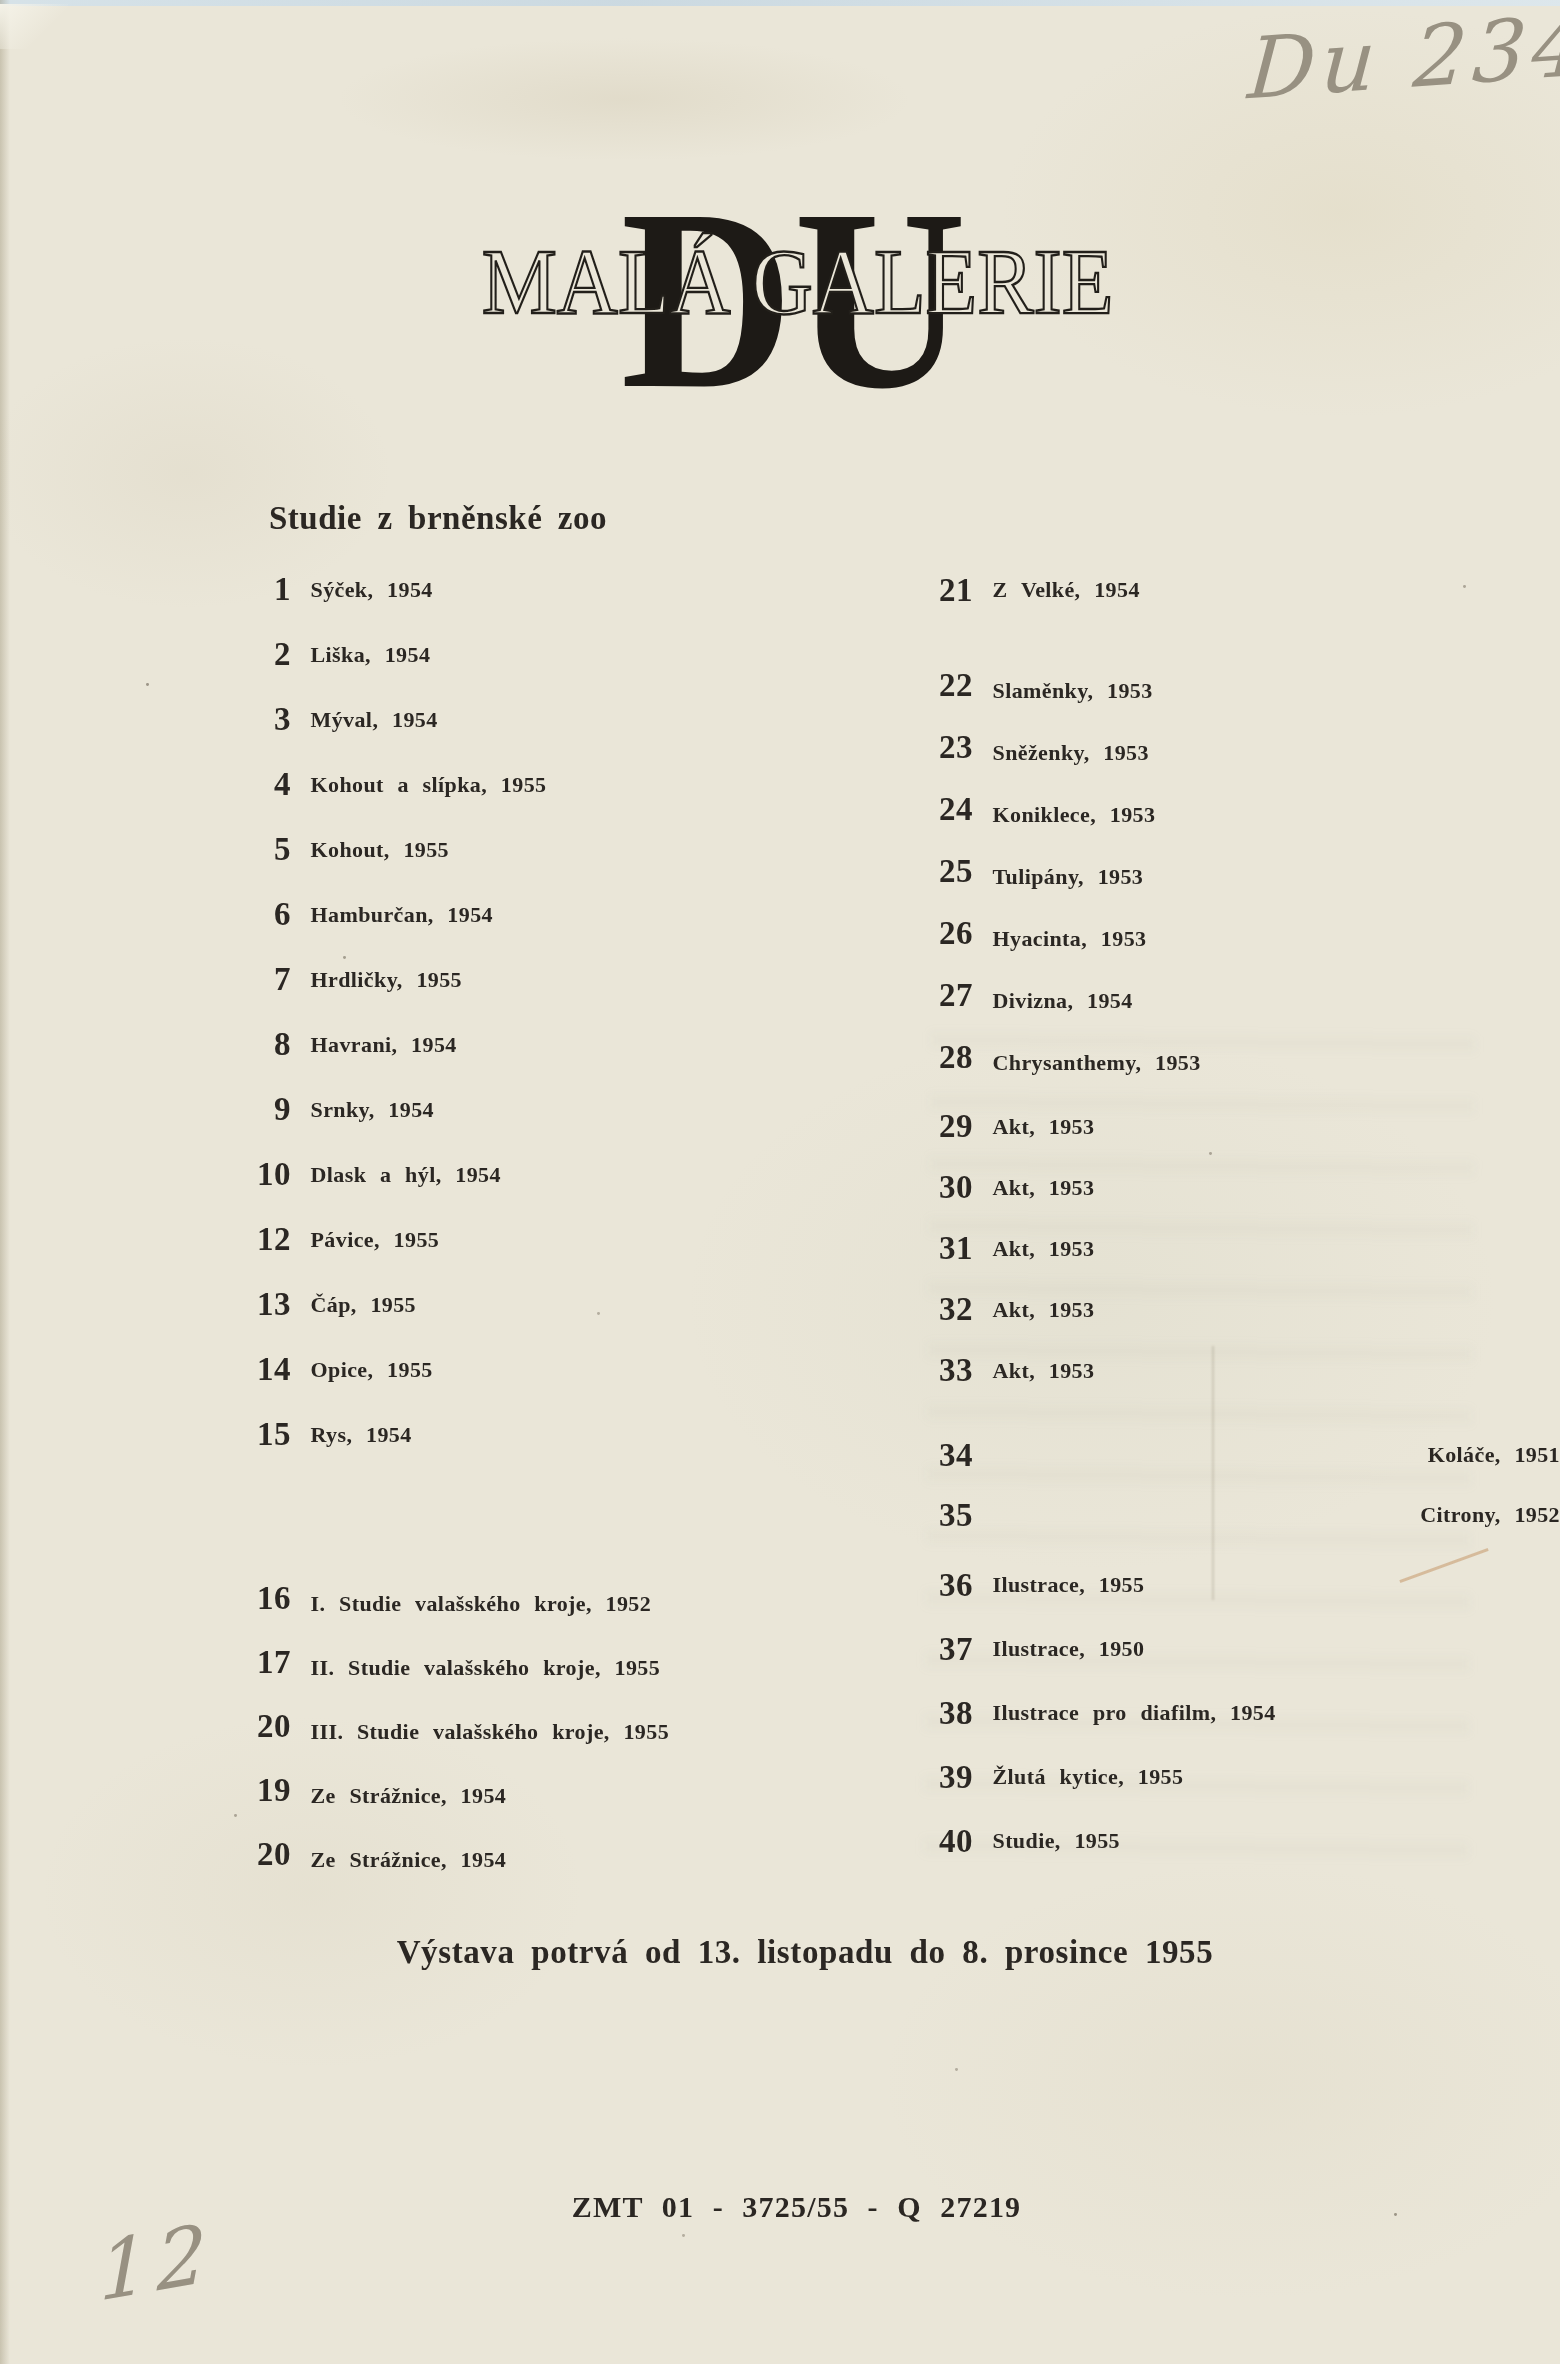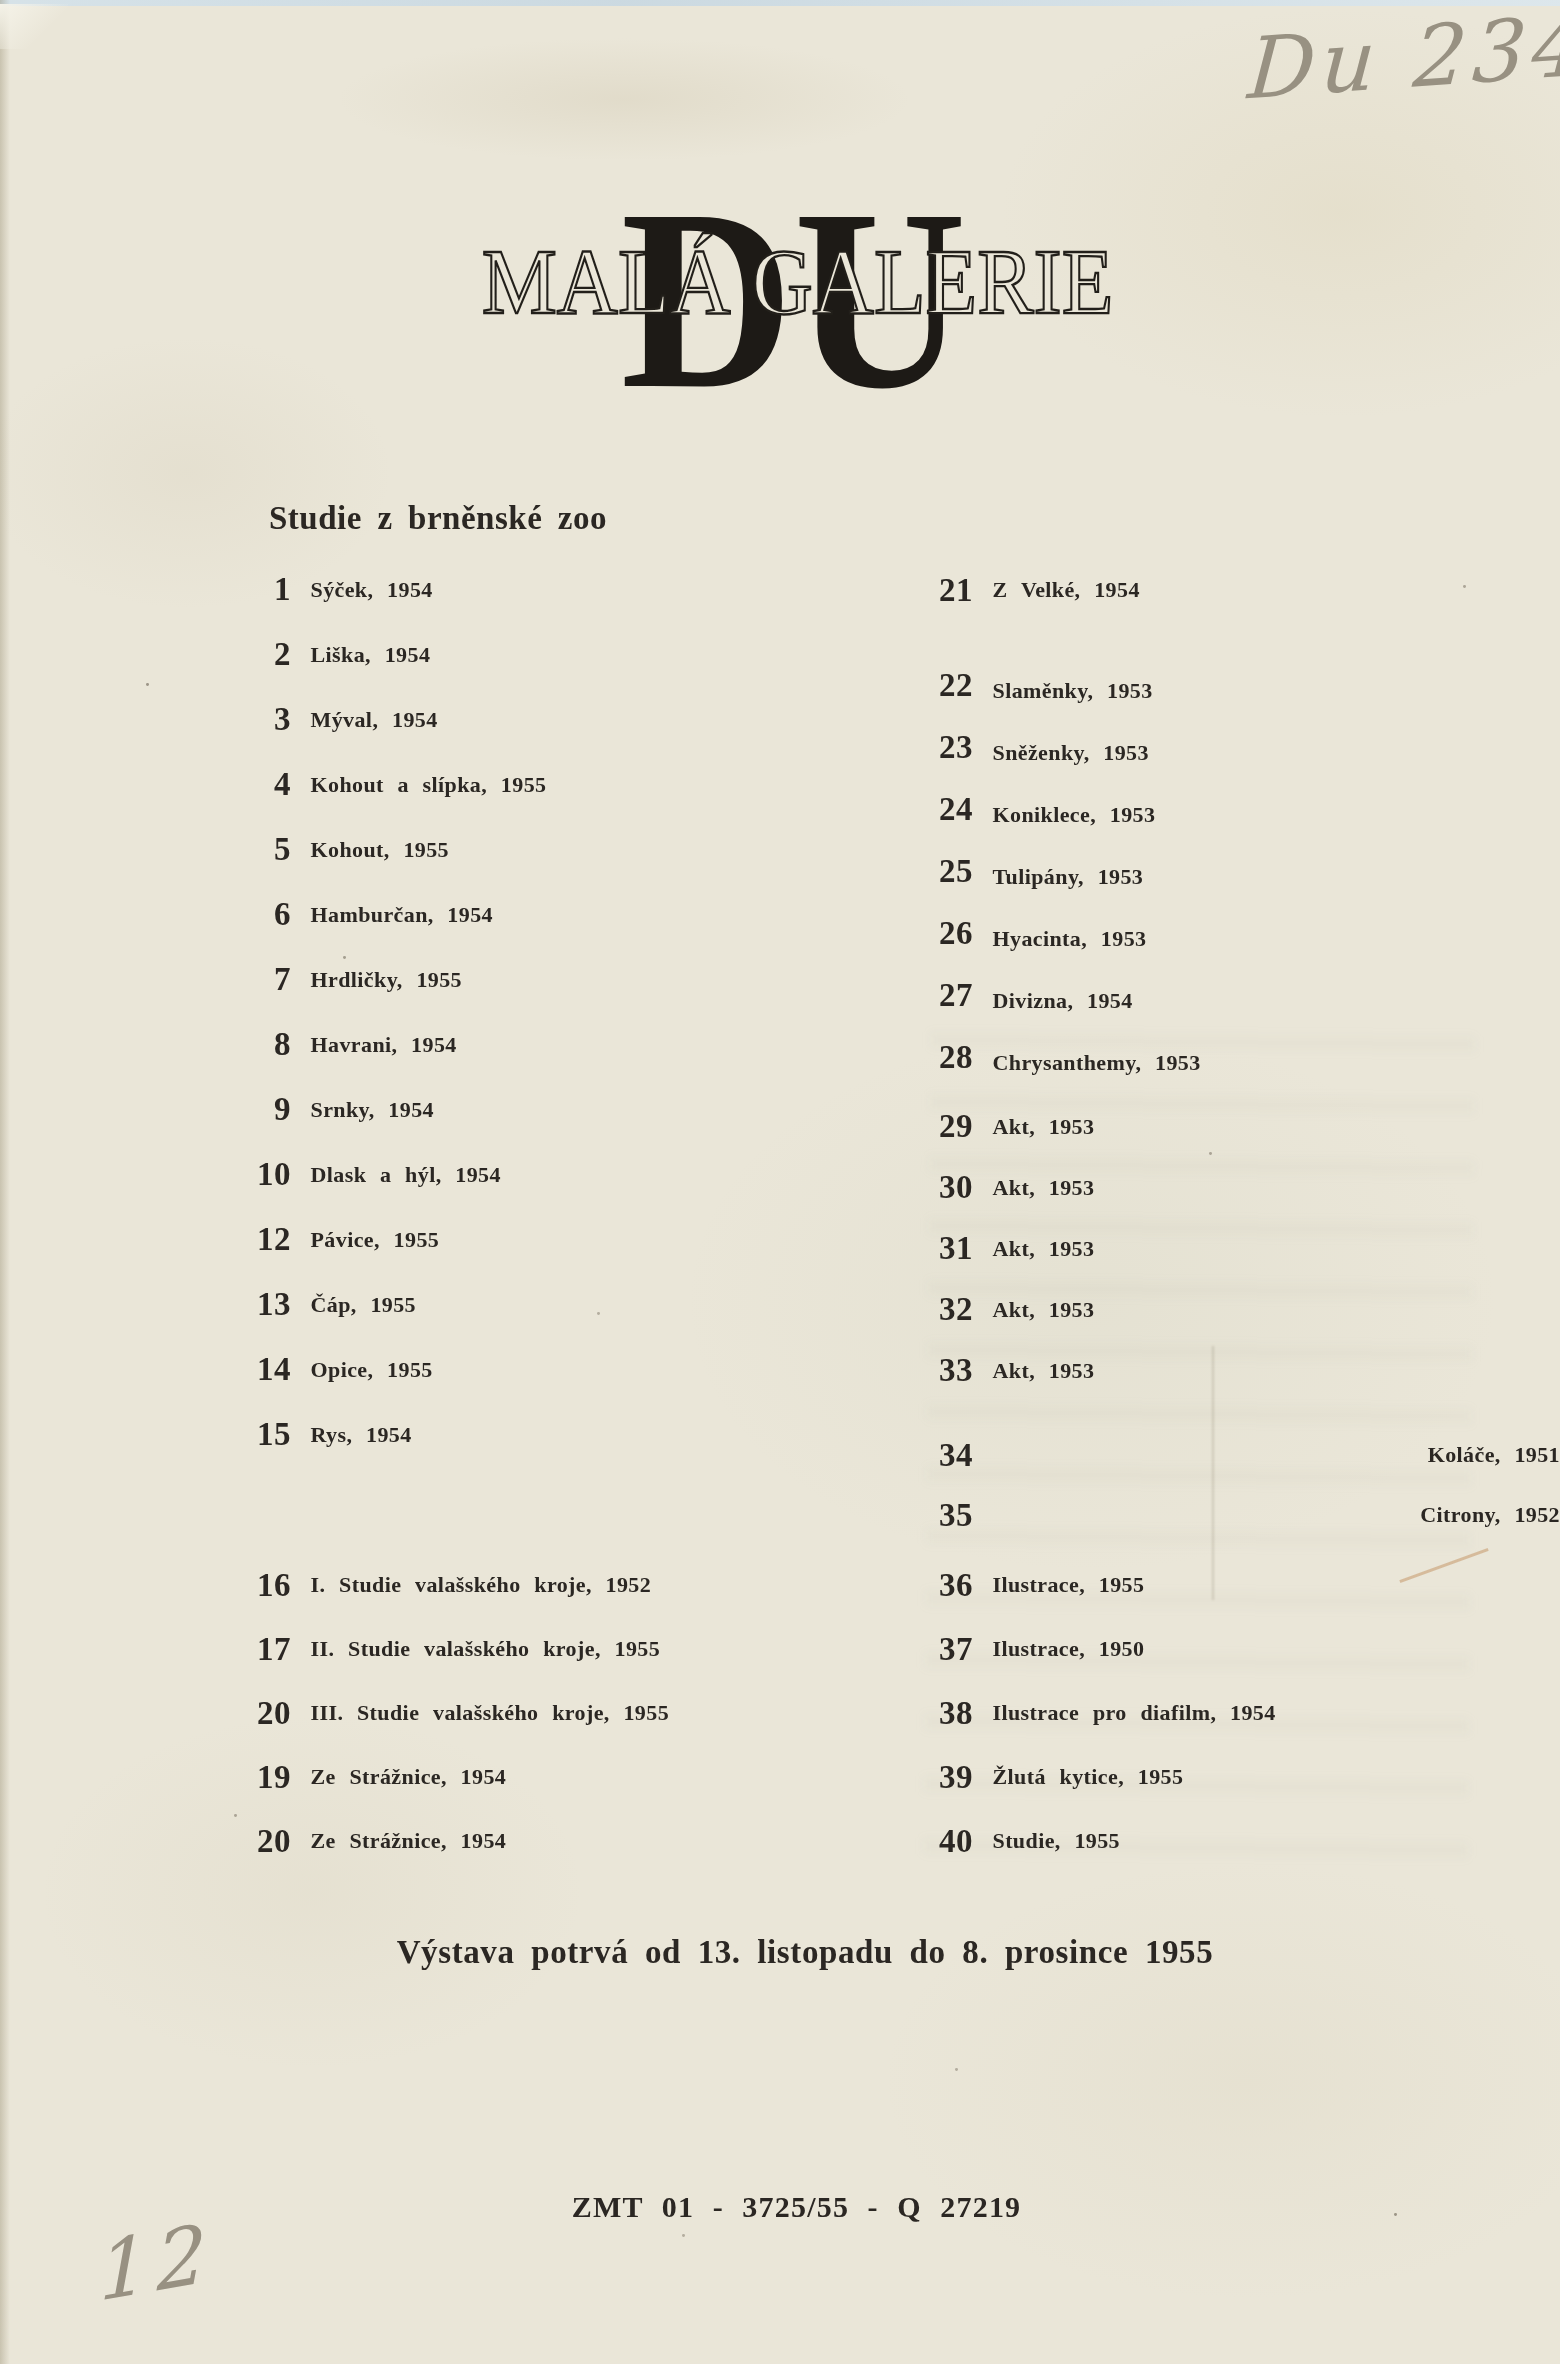--- a/index.html
+++ b/index.html
@@ -46,21 +46,21 @@
   .section-title{top:500px;left:269px;font-size:33px;font-weight:bold;
     letter-spacing:0.5px;word-spacing:6.8px;white-space:nowrap;}
   .group{width:683px;}
   .row{display:flex;align-items:center;}
   .num{flex:0 0 43px;text-align:right;font-size:33px;font-weight:bold;letter-spacing:0.5px;}
   .label{margin-left:19.5px;font-size:22px;font-weight:bold;letter-spacing:0.4px;
     word-spacing:7.8px;white-space:nowrap;}
   .col-left{left:248px;}
   .col-right{left:930px;width:630px;}
   .g-zoo{top:557px;}     .g-zoo .row{height:65px;}
-  .g-kroje{top:1553px;}  .g-kroje .row{height:64px;}
+  .g-kroje{top:1553px;}  .g-kroje .row{height:64px;align-items:flex-end;}
   .g-velka{top:559px;}   .g-velka .row{height:62px;}
   .g-flowers{top:642px;} .g-flowers .row{height:62px;align-items:flex-end;}
   .g-akty{top:1096px;}   .g-akty .row{height:61px;}
   .g-still{top:1425px;}  .g-still .row{height:60px;justify-content:space-between;}
   .g-illust{top:1553px;} .g-illust .row{height:64px;}
   
   .exhibit-note{top:1934px;left:0;width:1560px;text-align:center;font-size:33px;
     font-weight:bold;letter-spacing:0.6px;word-spacing:7.8px;transform:translateX(25px);}
   .imprint{top:2190px;left:0;width:1560px;text-align:center;font-size:30px;
     font-weight:bold;letter-spacing:1.2px;word-spacing:9.8px;transform:translateX(16.6px);}

